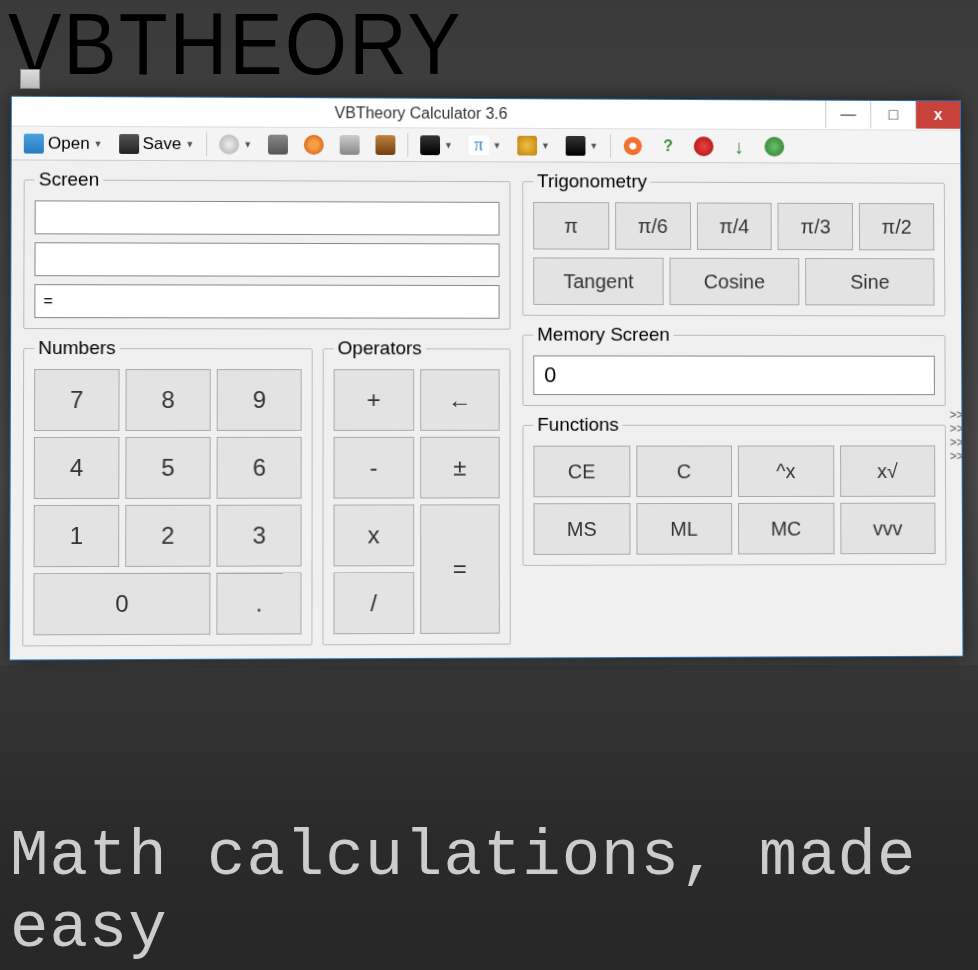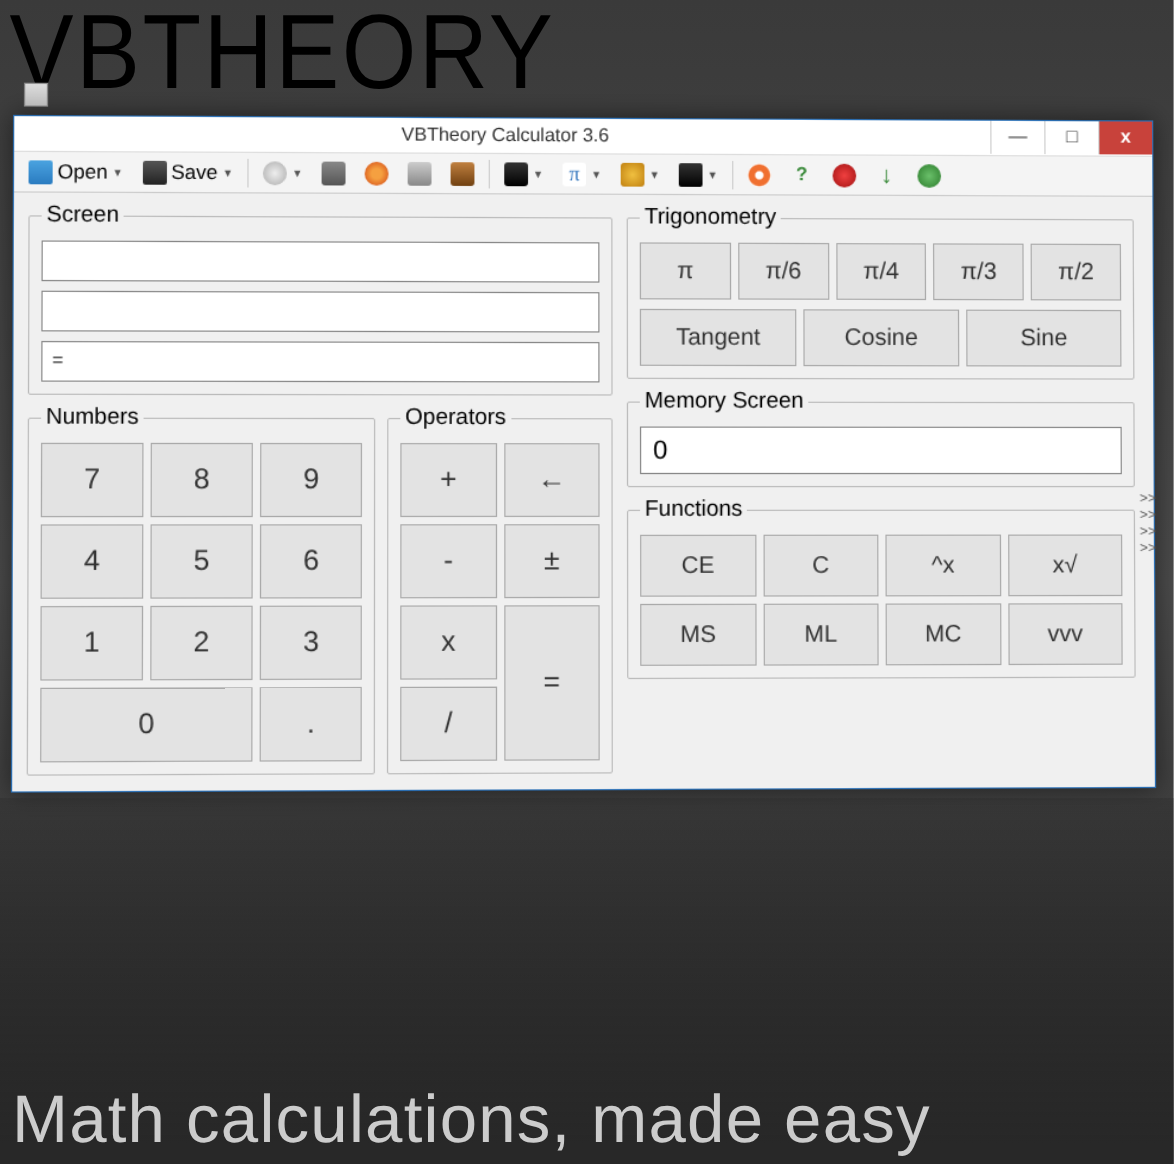--- a/index.html
+++ b/index.html
@@ -19,23 +19,23 @@
   letter-spacing: 2px;
   line-height: 1;
   font-family: "Arial Narrow", Arial, sans-serif;
   transform: scaleY(1.1);
   transform-origin: top;
 }
 .tagline {
   position: absolute;
   bottom: 5px;
   left: 10px;
-  font-size: 56px;
+  font-size: 64px;
   color: #ccc;
-  font-family: Liberation Sans, sans-serif;
+  font-family: Liberation Mono, monospace;
   letter-spacing: 1px;
   font-weight: 300;
 }
 .stage {
   position: absolute;
   top: 85px;
   left: 0;
   width: 978px;
   height: 800px;
   perspective: 2200px;

